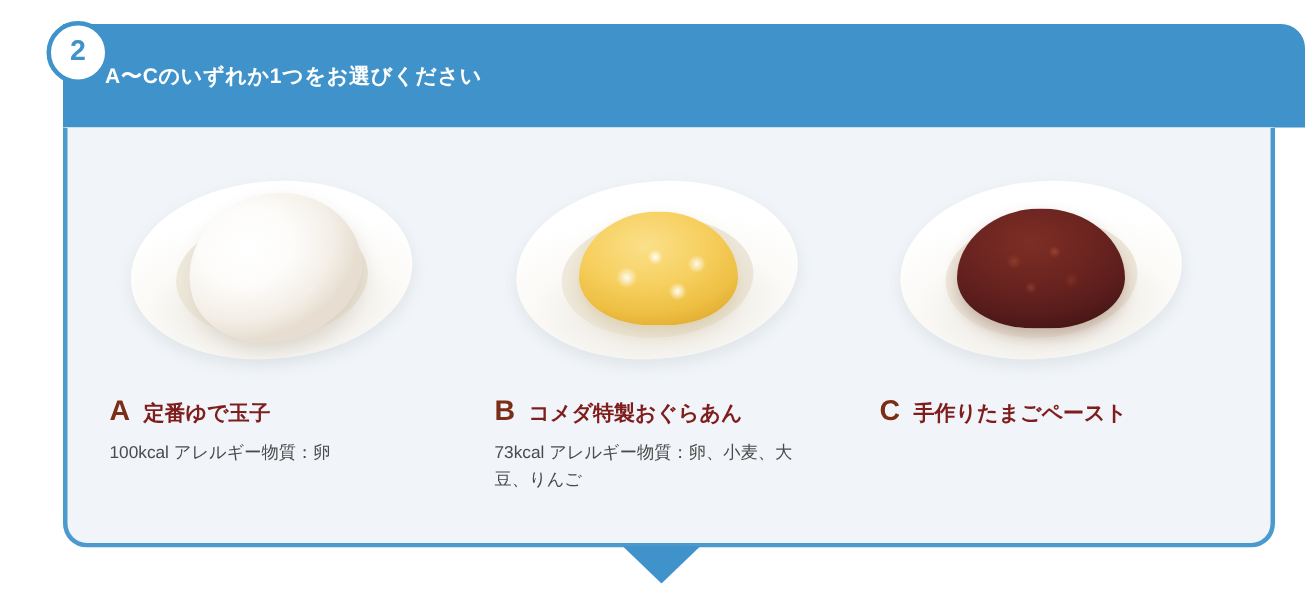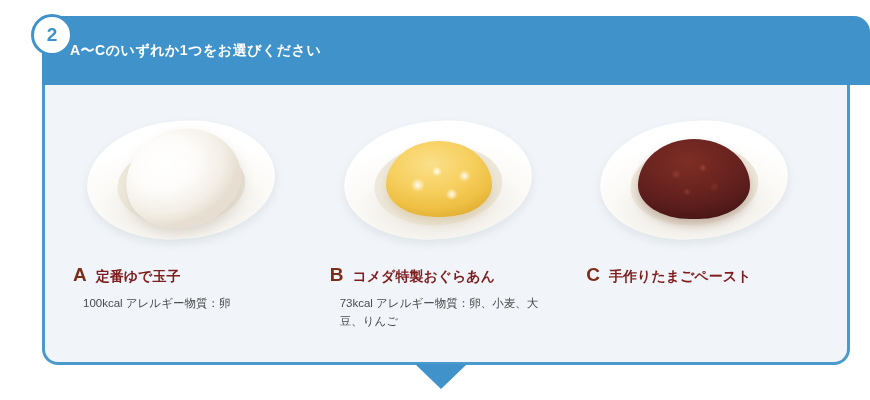--- a/index.html
+++ b/index.html
@@ -203,21 +203,21 @@
     line-height: 1;
     margin-right: 9px;
   }
   .option-name {
     color: #7f1d1d;
     font-size: 14px;
     font-weight: bold;
     line-height: 1.2;
   }
   .option-meta {
-    margin: 9px 0 0 12px;
+    margin: 9px 0 0 2px;
     color: #4a4a4a;
     font-size: 11.5px;
     line-height: 1.6;
     max-width: 212px;
   }
 </style>
 </head>
 <body>
 
 <div class="section">

